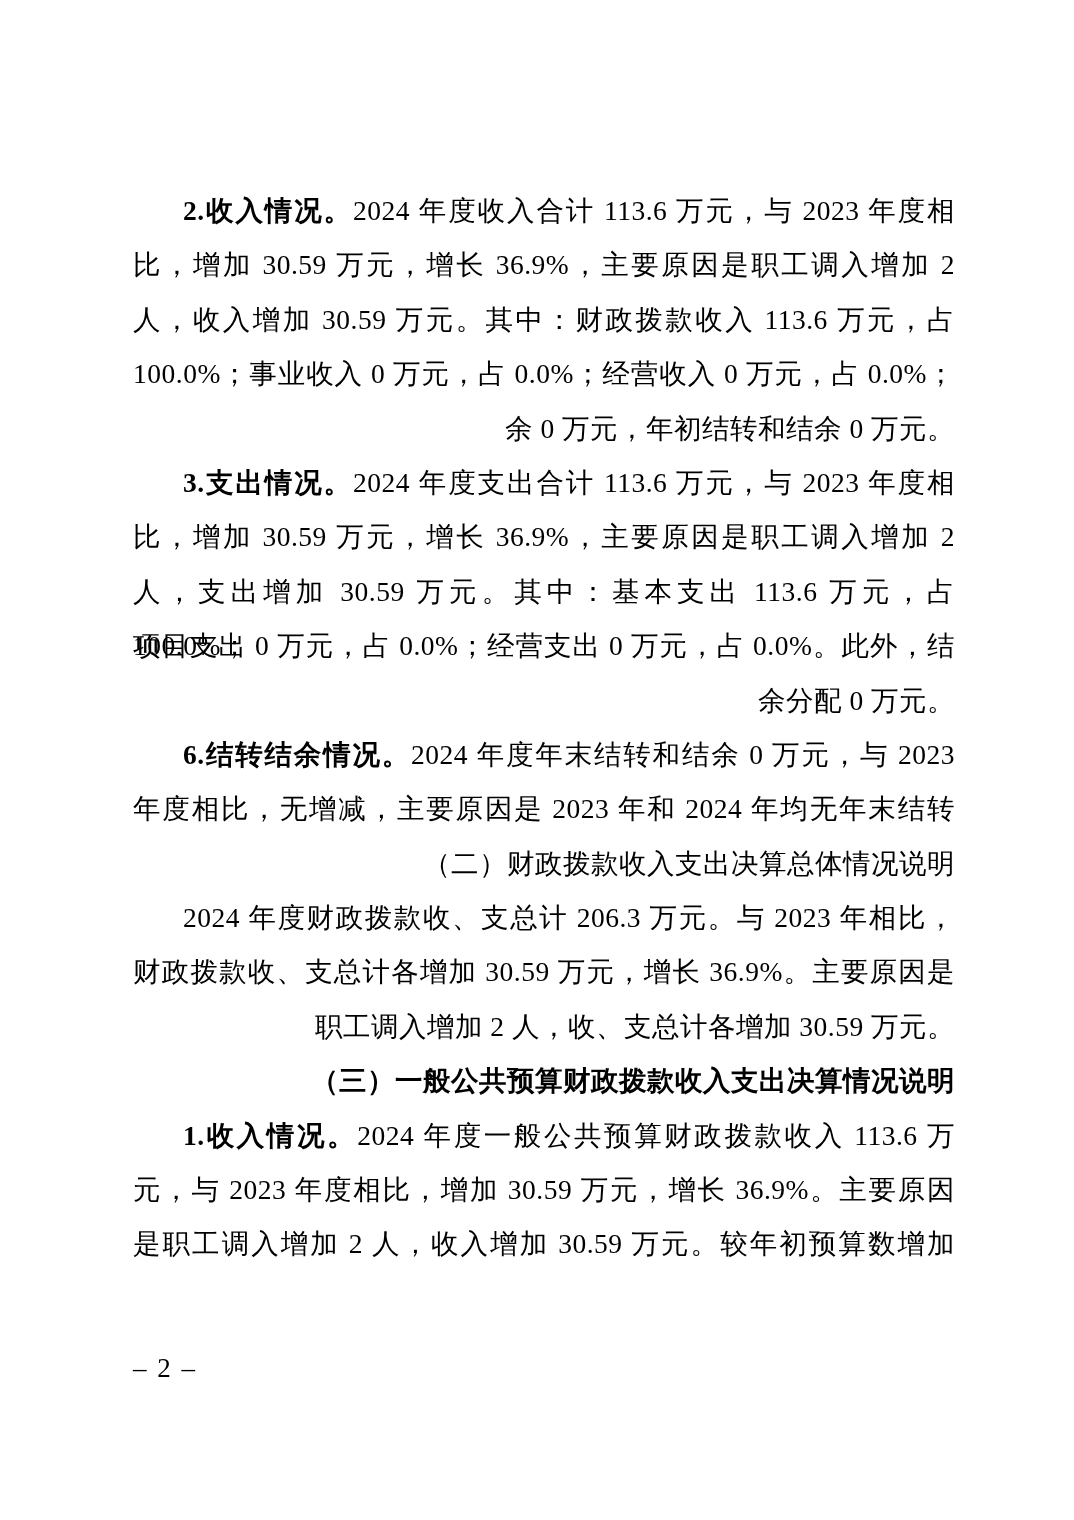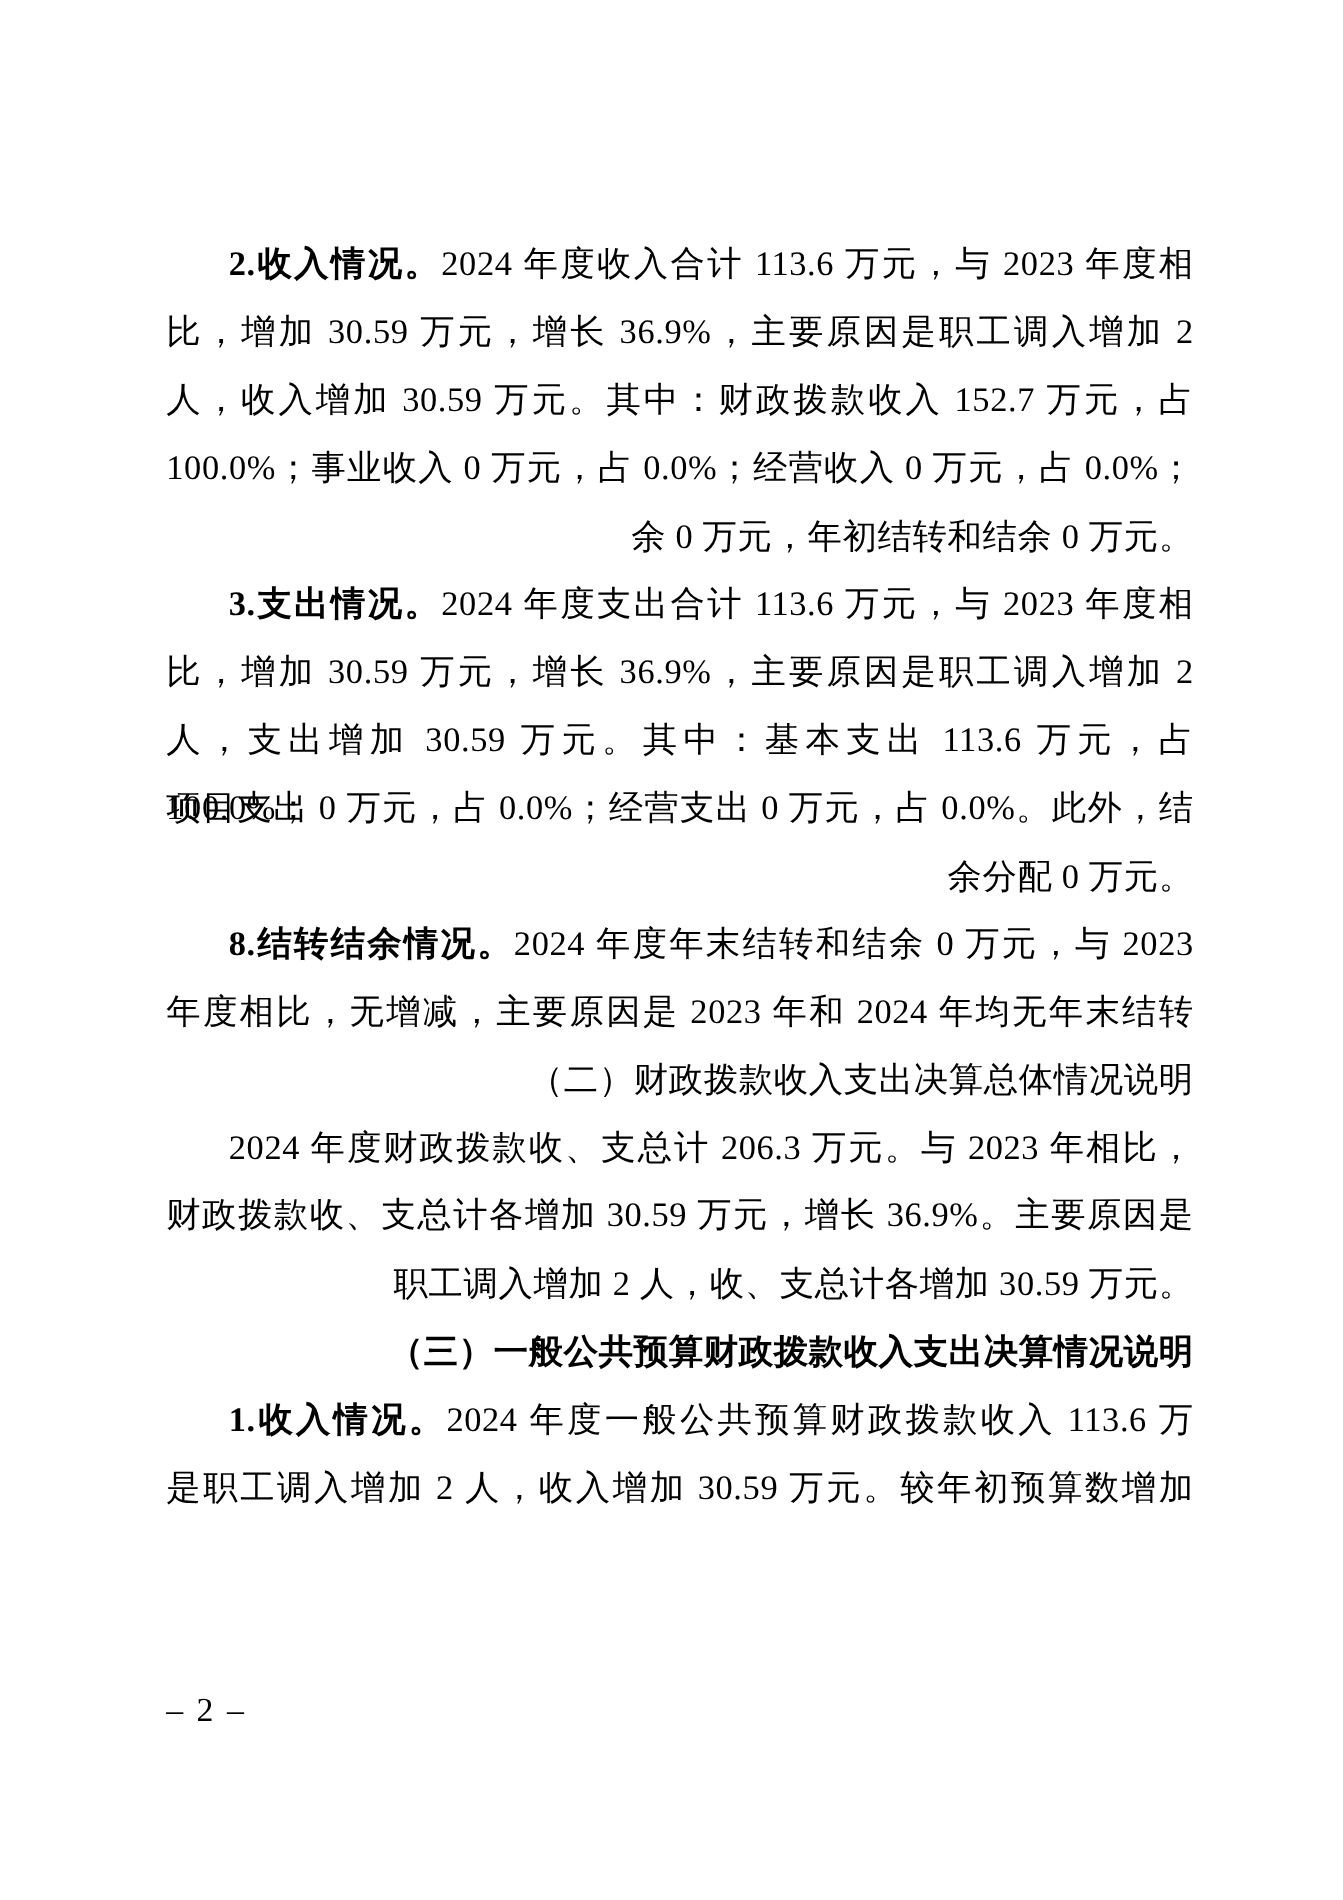--- a/index.html
+++ b/index.html
@@ -59,45 +59,46 @@
   }
 </style>
 </head>
 <body>
 
 <div class="page">
   <div class="content" id="content">
       <div class="block body">
         <div class="line justify indent"><span class="seg bold">2.收入情况。</span><span class="seg">2024 年度收入合计 113.6 万元，与 2023 年度相</span></div>
         <div class="line justify"><span class="seg">比，增加 30.59 万元，增长 36.9%，主要原因是职工调入增加 2</span></div>
-        <div class="line justify"><span class="seg">人，收入增加 30.59 万元。其中：财政拨款收入 152.7 万元，占</span></div>
+        <div class="line justify"><span class="seg">人，收入增加 30.59 万元。其中：财政拨款收入 113.6 万元，占</span></div>
         <div class="line justify"><span class="seg">100.0%；事业收入 0 万元，占 0.0%；经营收入 0 万元，占 0.0%；</span></div>
         <div class="line"><span class="seg">余 0 万元，年初结转和结余 0 万元。</span></div>
       </div>
       <div class="block body">
         <div class="line justify indent"><span class="seg bold">3.支出情况。</span><span class="seg">2024 年度支出合计 113.6 万元，与 2023 年度相</span></div>
         <div class="line justify"><span class="seg">比，增加 30.59 万元，增长 36.9%，主要原因是职工调入增加 2</span></div>
         <div class="line justify"><span class="seg">人，支出增加 30.59 万元。其中：基本支出 113.6 万元，占 100.0%；</span></div>
         <div class="line justify"><span class="seg">项目支出 0 万元，占 0.0%；经营支出 0 万元，占 0.0%。此外，结</span></div>
         <div class="line"><span class="seg">余分配 0 万元。</span></div>
       </div>
       <div class="block body">
-        <div class="line justify indent"><span class="seg bold">8.结转结余情况。</span><span class="seg">2024 年度年末结转和结余 0 万元，与 2023</span></div>
+        <div class="line justify indent"><span class="seg bold">6.结转结余情况。</span><span class="seg">2024 年度年末结转和结余 0 万元，与 2023</span></div>
         <div class="line justify"><span class="seg">年度相比，无增减，主要原因是 2023 年和 2024 年均无年末结转</span></div>
       </div>
       <div class="block heading-regular">
         <div class="line indent"><span class="seg">（二）财政拨款收入支出决算总体情况说明</span></div>
       </div>
       <div class="block body">
         <div class="line justify indent"><span class="seg">2024 年度财政拨款收、支总计 206.3 万元。与 2023 年相比，</span></div>
         <div class="line justify"><span class="seg">财政拨款收、支总计各增加 30.59 万元，增长 36.9%。主要原因是</span></div>
         <div class="line"><span class="seg">职工调入增加 2 人，收、支总计各增加 30.59 万元。</span></div>
       </div>
       <div class="block heading-bold">
         <div class="line indent"><span class="seg bold">（三）一般公共预算财政拨款收入支出决算情况说明</span></div>
       </div>
       <div class="block body">
         <div class="line justify indent"><span class="seg bold">1.收入情况。</span><span class="seg">2024 年度一般公共预算财政拨款收入 113.6 万</span></div>
+        <div class="line justify"><span class="seg">元，与 2023 年度相比，增加 30.59 万元，增长 36.9%。主要原因</span></div>
         <div class="line justify"><span class="seg">是职工调入增加 2 人，收入增加 30.59 万元。较年初预算数增加</span></div>
       </div>
     </div>
   <div class="footer">– 2 –</div>
 </div>
 
 </body></html>

